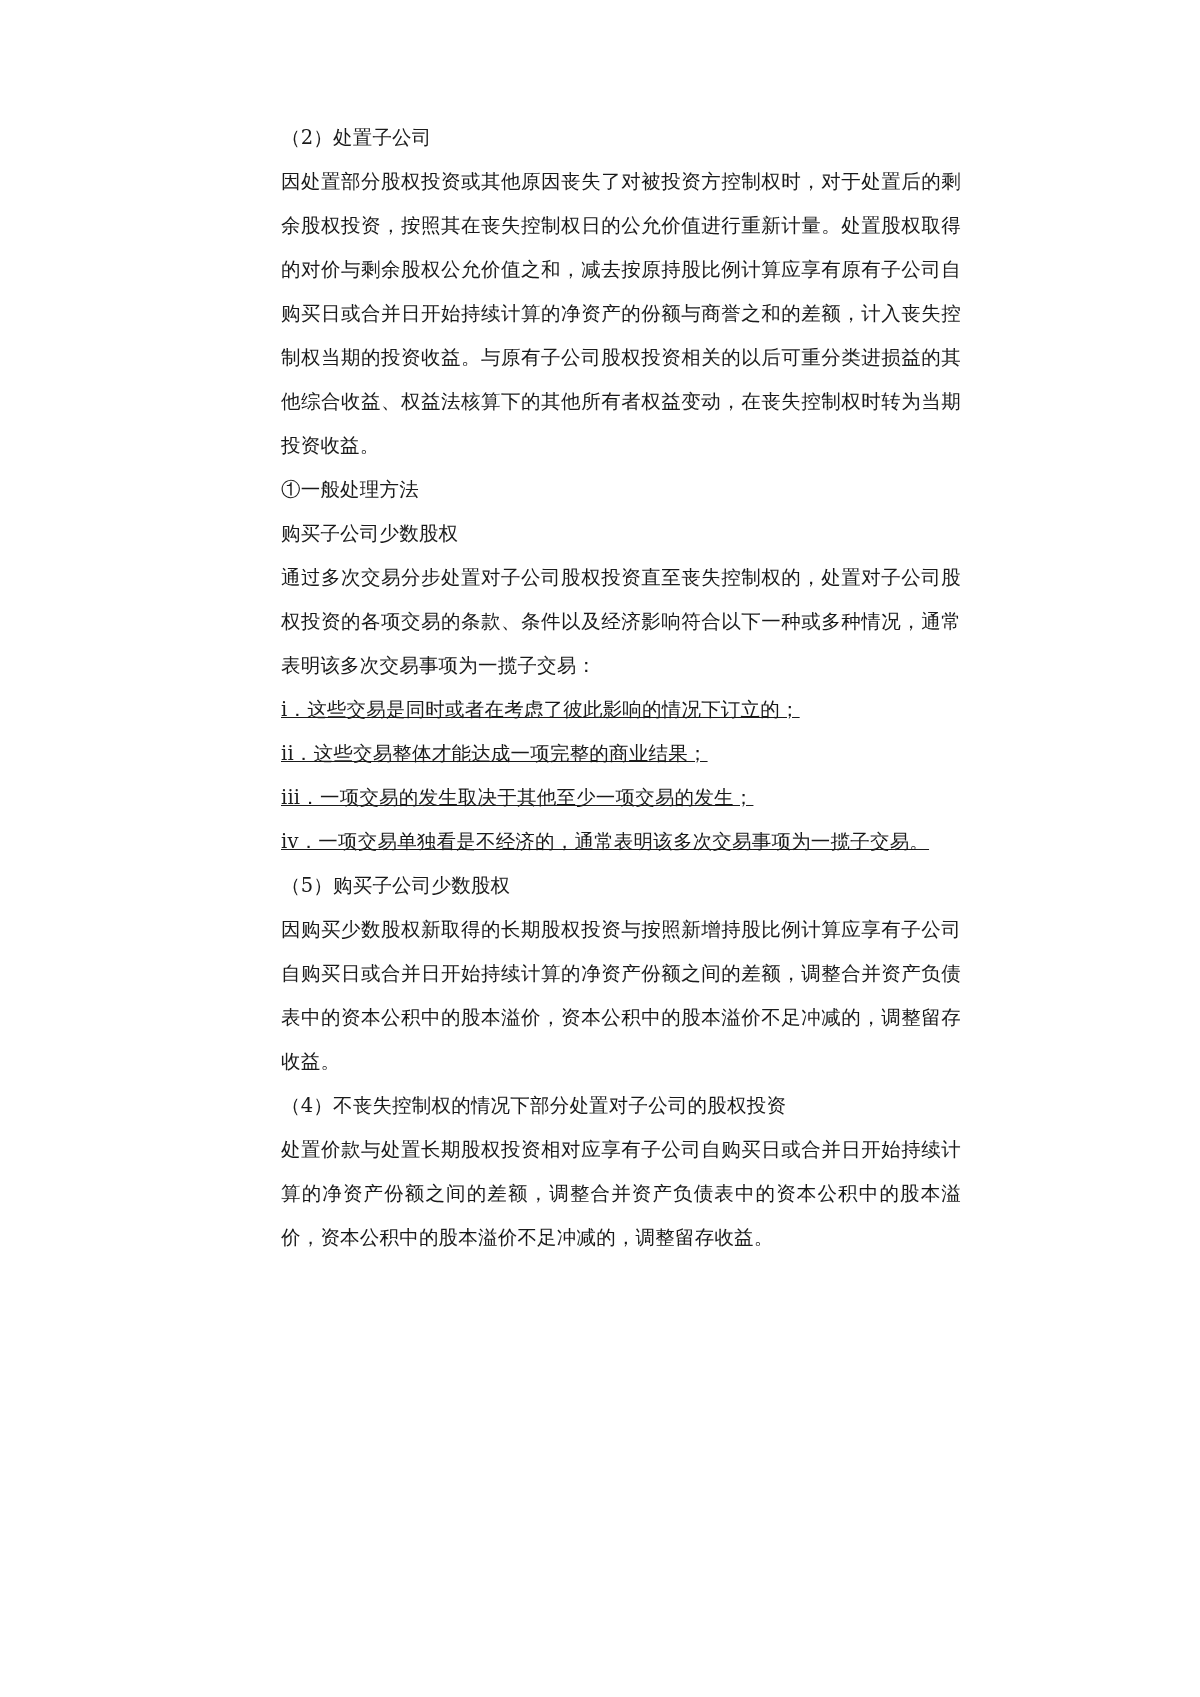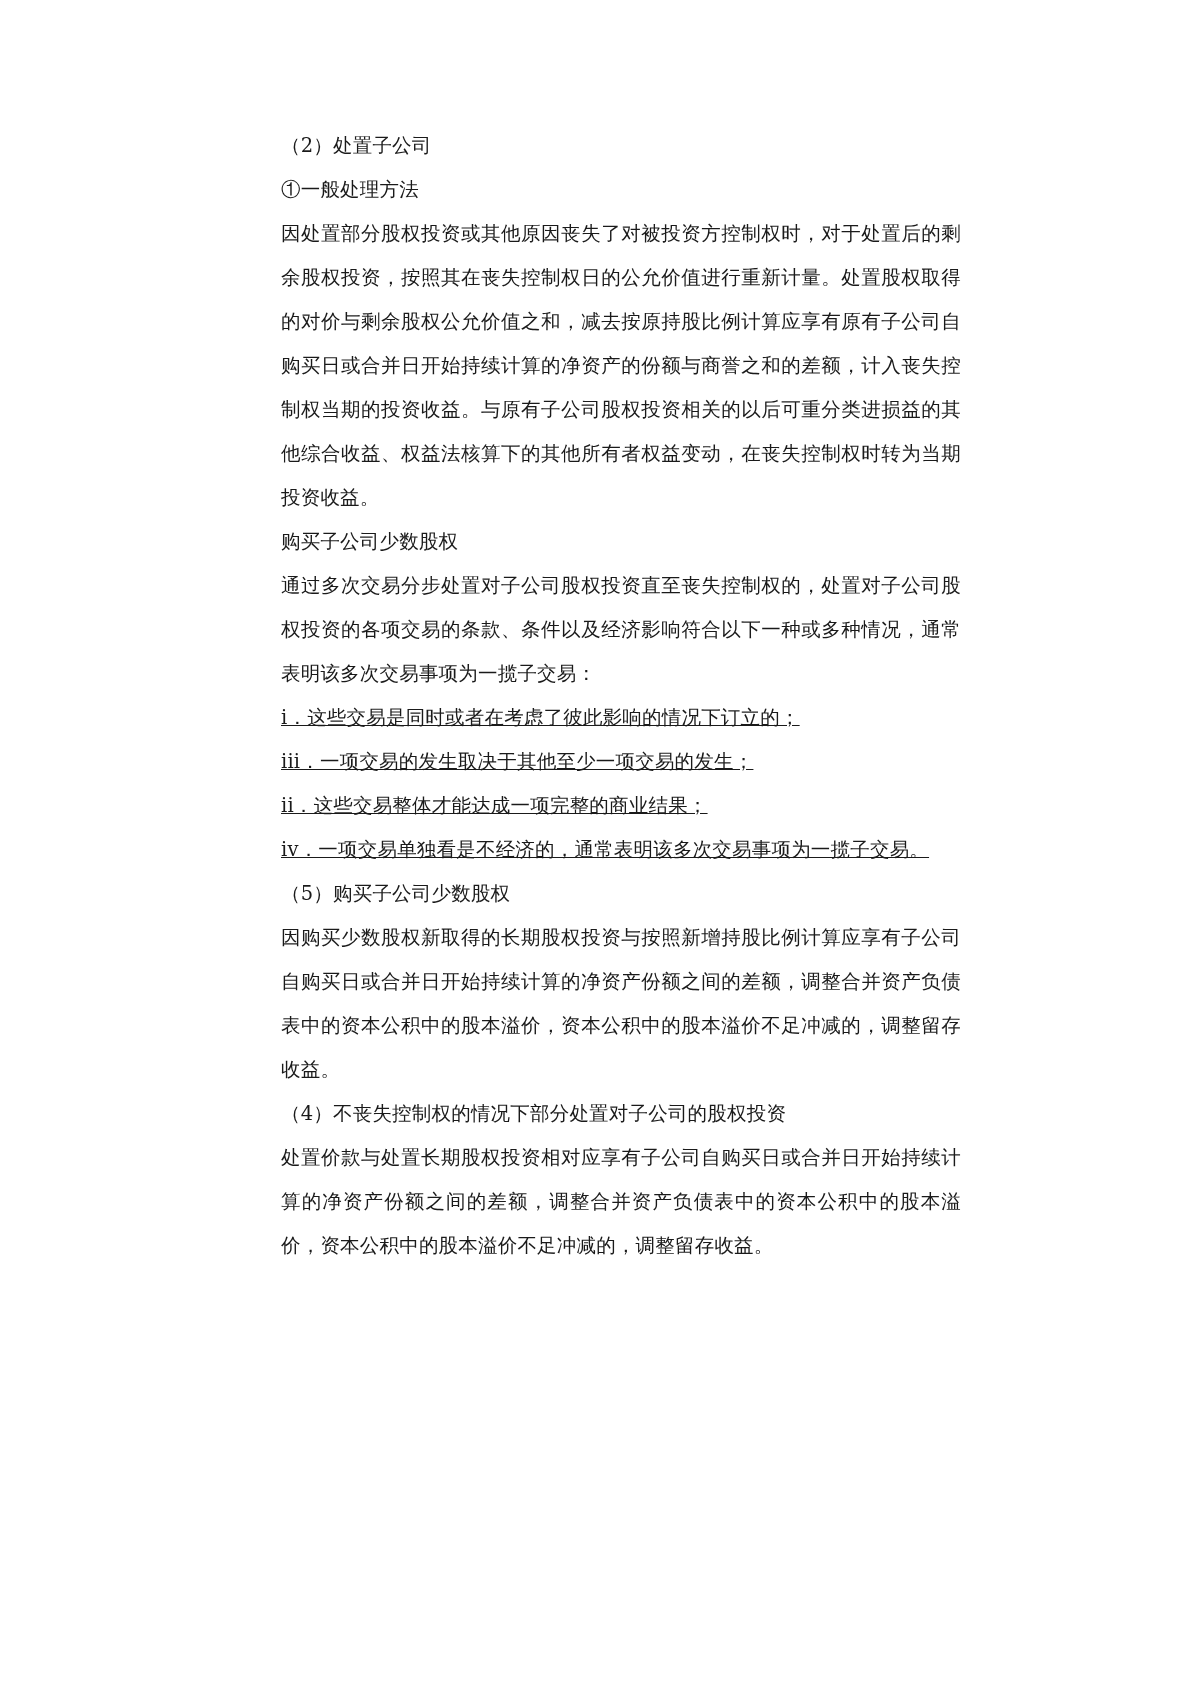--- a/index.html
+++ b/index.html
@@ -12,21 +12,21 @@
     width: 1200px;
     height: 1697px;
     margin: 0 auto;
     background: #ffffff;
     box-sizing: border-box;
     overflow: hidden;
   }
   .content {
     position: absolute;
     left: 281px;
-    top: 124px;
+    top: 116px;
     width: 680px;
   }
   .para {
     font-family: "DejaVu Serif", "Liberation Serif", serif;
     font-size: 19.5px;
     line-height: 44px;
     color: #1a1a1a;
     text-align: justify;
     text-justify: inter-ideograph;
     margin: 0;
@@ -36,26 +36,26 @@
     padding-left: 0;
     text-decoration: underline;
   }
 </style>
 </head>
 <body>
 
 <div class="page">
   <div class="content">
     <p class="para">（2）处置子公司</p>
+    <p class="para">因处置部分股权投资或其他原因丧失了对被投资方控制权时，对于处置后的剩余股权投资，按照其在丧失控制权日的公允价值进行重新计量。处置股权取得的对价与剩余股权公允价值之和，减去按原持股比例计算应享有原有子公司自购买日或合并日开始持续计算的净资产的份额与商誉之和的差额，计入丧失控制权当期的投资收益。与原有子公司股权投资相关的以后可重分类进损益的其他综合收益、权益法核算下的其他所有者权益变动，在丧失控制权时转为当期投资收益。</p>
     <p class="para">①一般处理方法</p>
-    <p class="para">因处置部分股权投资或其他原因丧失了对被投资方控制权时，对于处置后的剩余股权投资，按照其在丧失控制权日的公允价值进行重新计量。处置股权取得的对价与剩余股权公允价值之和，减去按原持股比例计算应享有原有子公司自购买日或合并日开始持续计算的净资产的份额与商誉之和的差额，计入丧失控制权当期的投资收益。与原有子公司股权投资相关的以后可重分类进损益的其他综合收益、权益法核算下的其他所有者权益变动，在丧失控制权时转为当期投资收益。</p>
     <p class="para">购买子公司少数股权</p>
     <p class="para">通过多次交易分步处置对子公司股权投资直至丧失控制权的，处置对子公司股权投资的各项交易的条款、条件以及经济影响符合以下一种或多种情况，通常表明该多次交易事项为一揽子交易：</p>
     <p class="para hang">i．这些交易是同时或者在考虑了彼此影响的情况下订立的；</p>
+    <p class="para hang">ii．这些交易整体才能达成一项完整的商业结果；</p>
     <p class="para hang">iii．一项交易的发生取决于其他至少一项交易的发生；</p>
-    <p class="para hang">ii．这些交易整体才能达成一项完整的商业结果；</p>
     <p class="para hang">iv．一项交易单独看是不经济的，通常表明该多次交易事项为一揽子交易。</p>
     <p class="para">（5）购买子公司少数股权</p>
     <p class="para">因购买少数股权新取得的长期股权投资与按照新增持股比例计算应享有子公司自购买日或合并日开始持续计算的净资产份额之间的差额，调整合并资产负债表中的资本公积中的股本溢价，资本公积中的股本溢价不足冲减的，调整留存收益。</p>
     <p class="para">（4）不丧失控制权的情况下部分处置对子公司的股权投资</p>
     <p class="para">处置价款与处置长期股权投资相对应享有子公司自购买日或合并日开始持续计算的净资产份额之间的差额，调整合并资产负债表中的资本公积中的股本溢价，资本公积中的股本溢价不足冲减的，调整留存收益。</p>
   </div>
 </div>
 
 </body></html>

